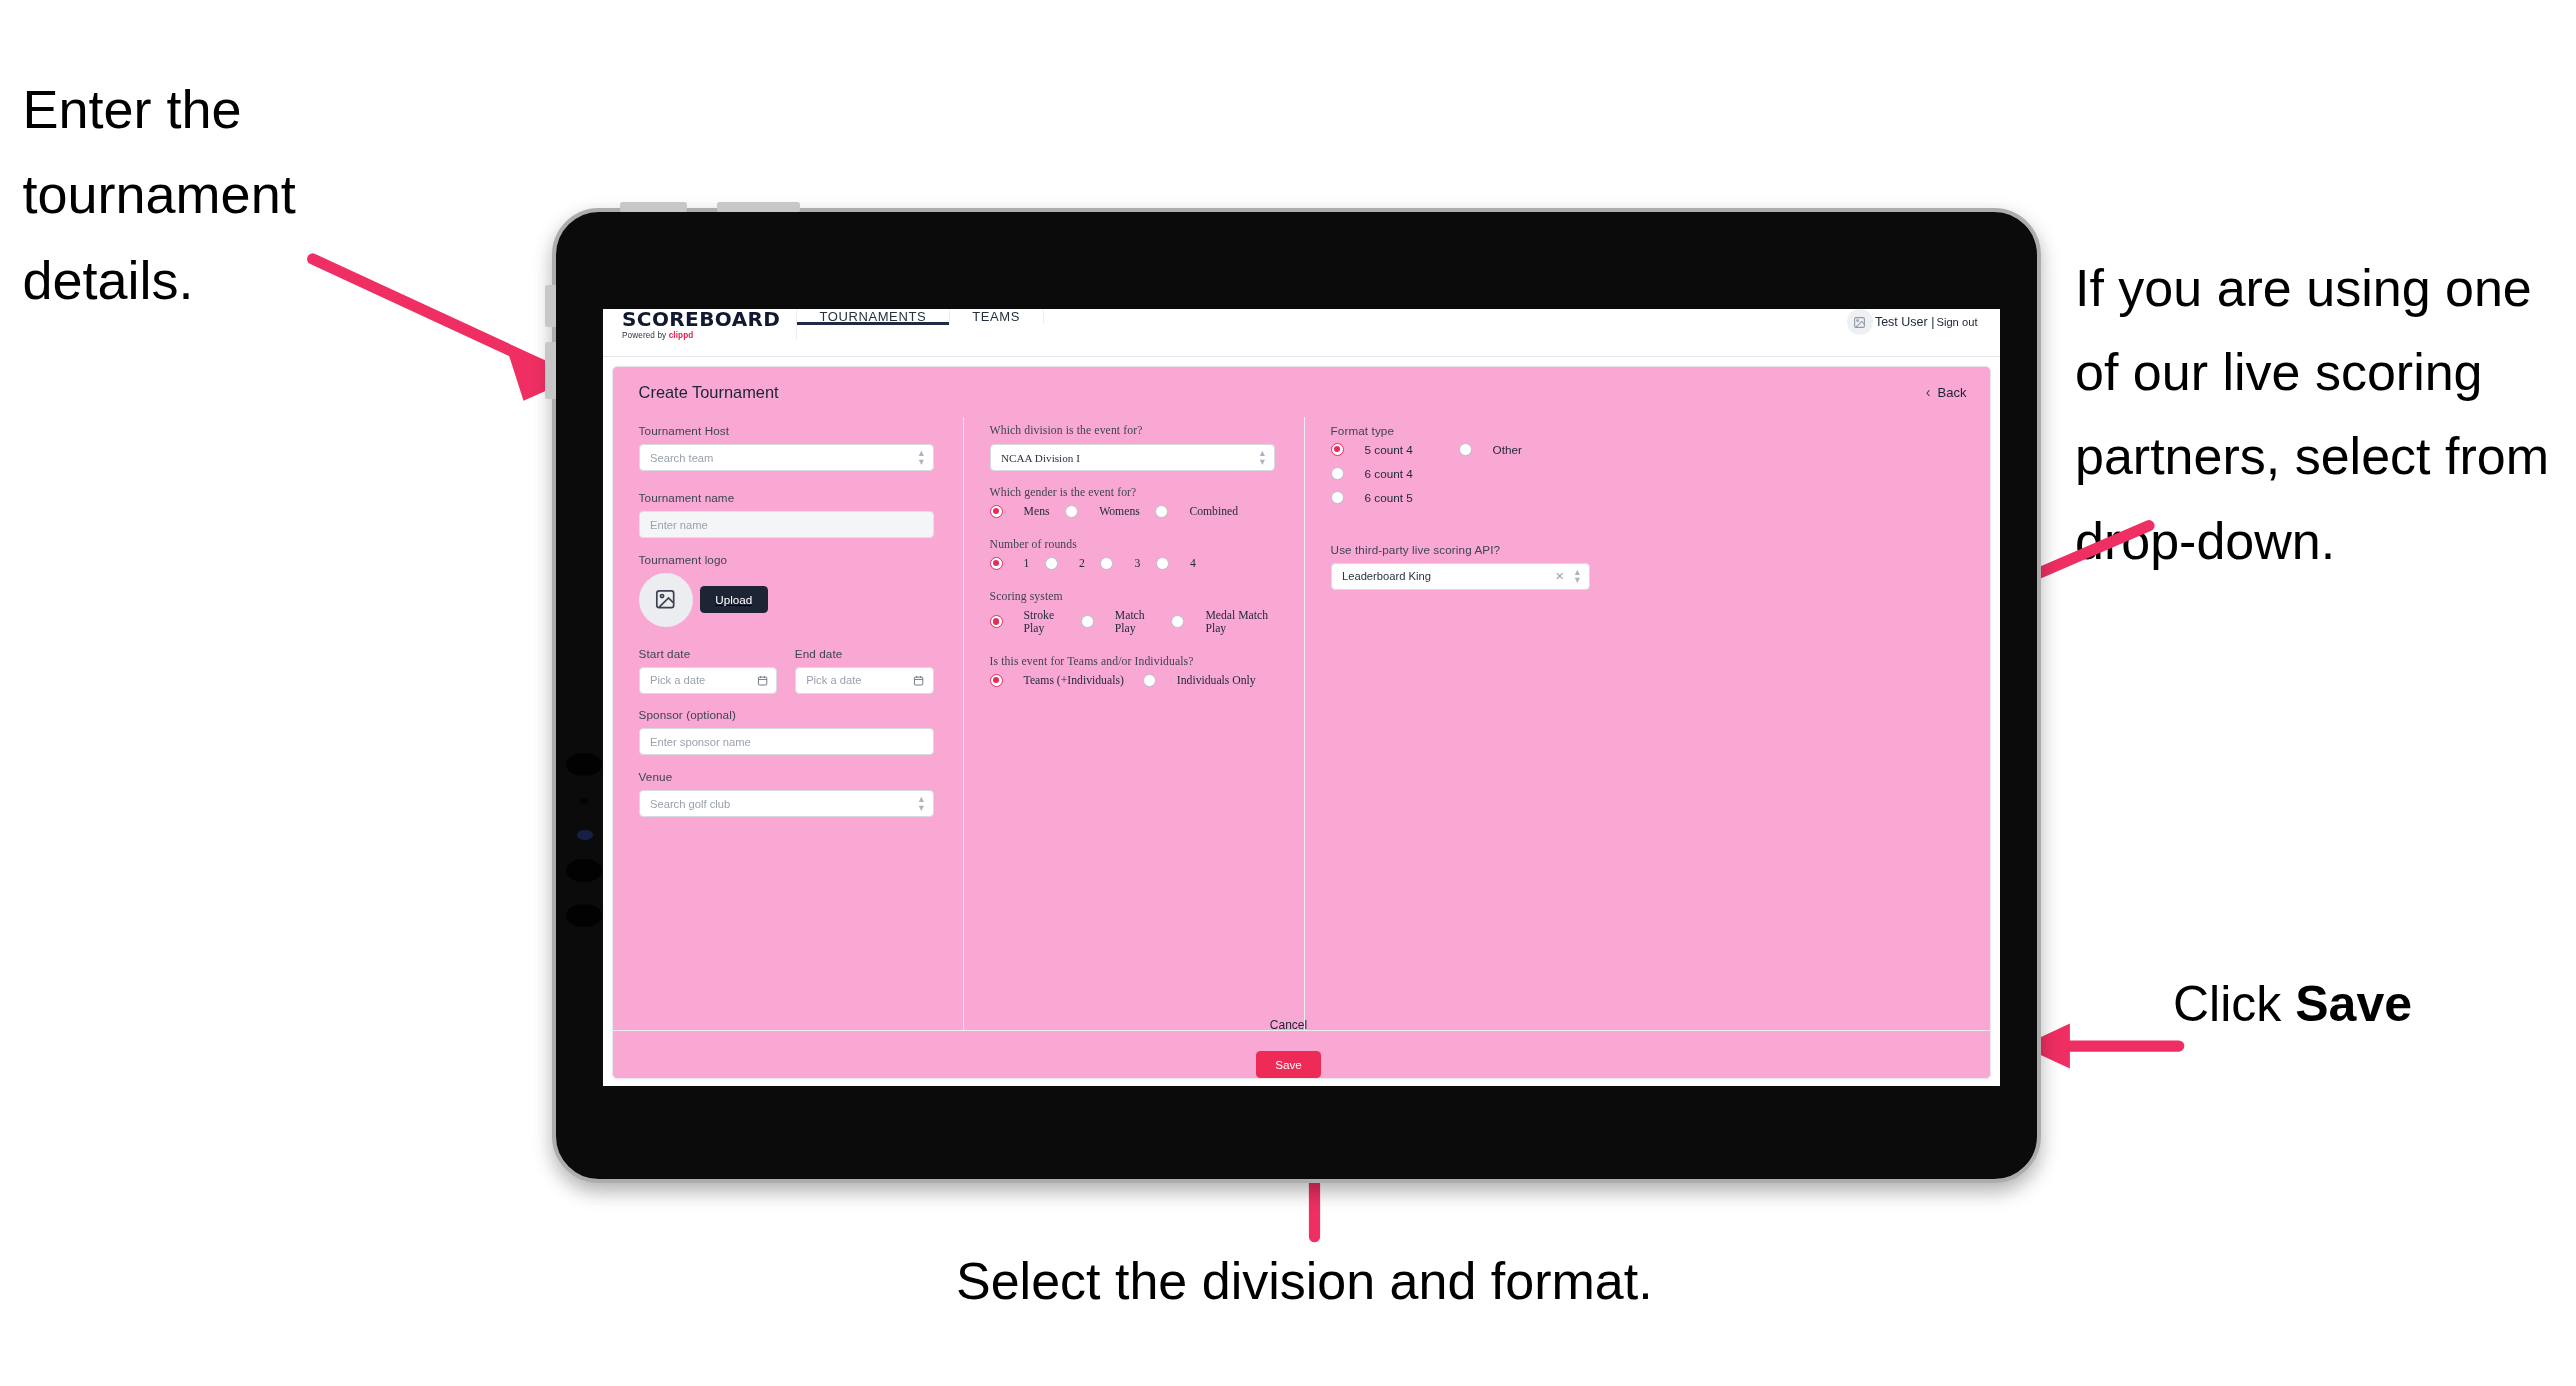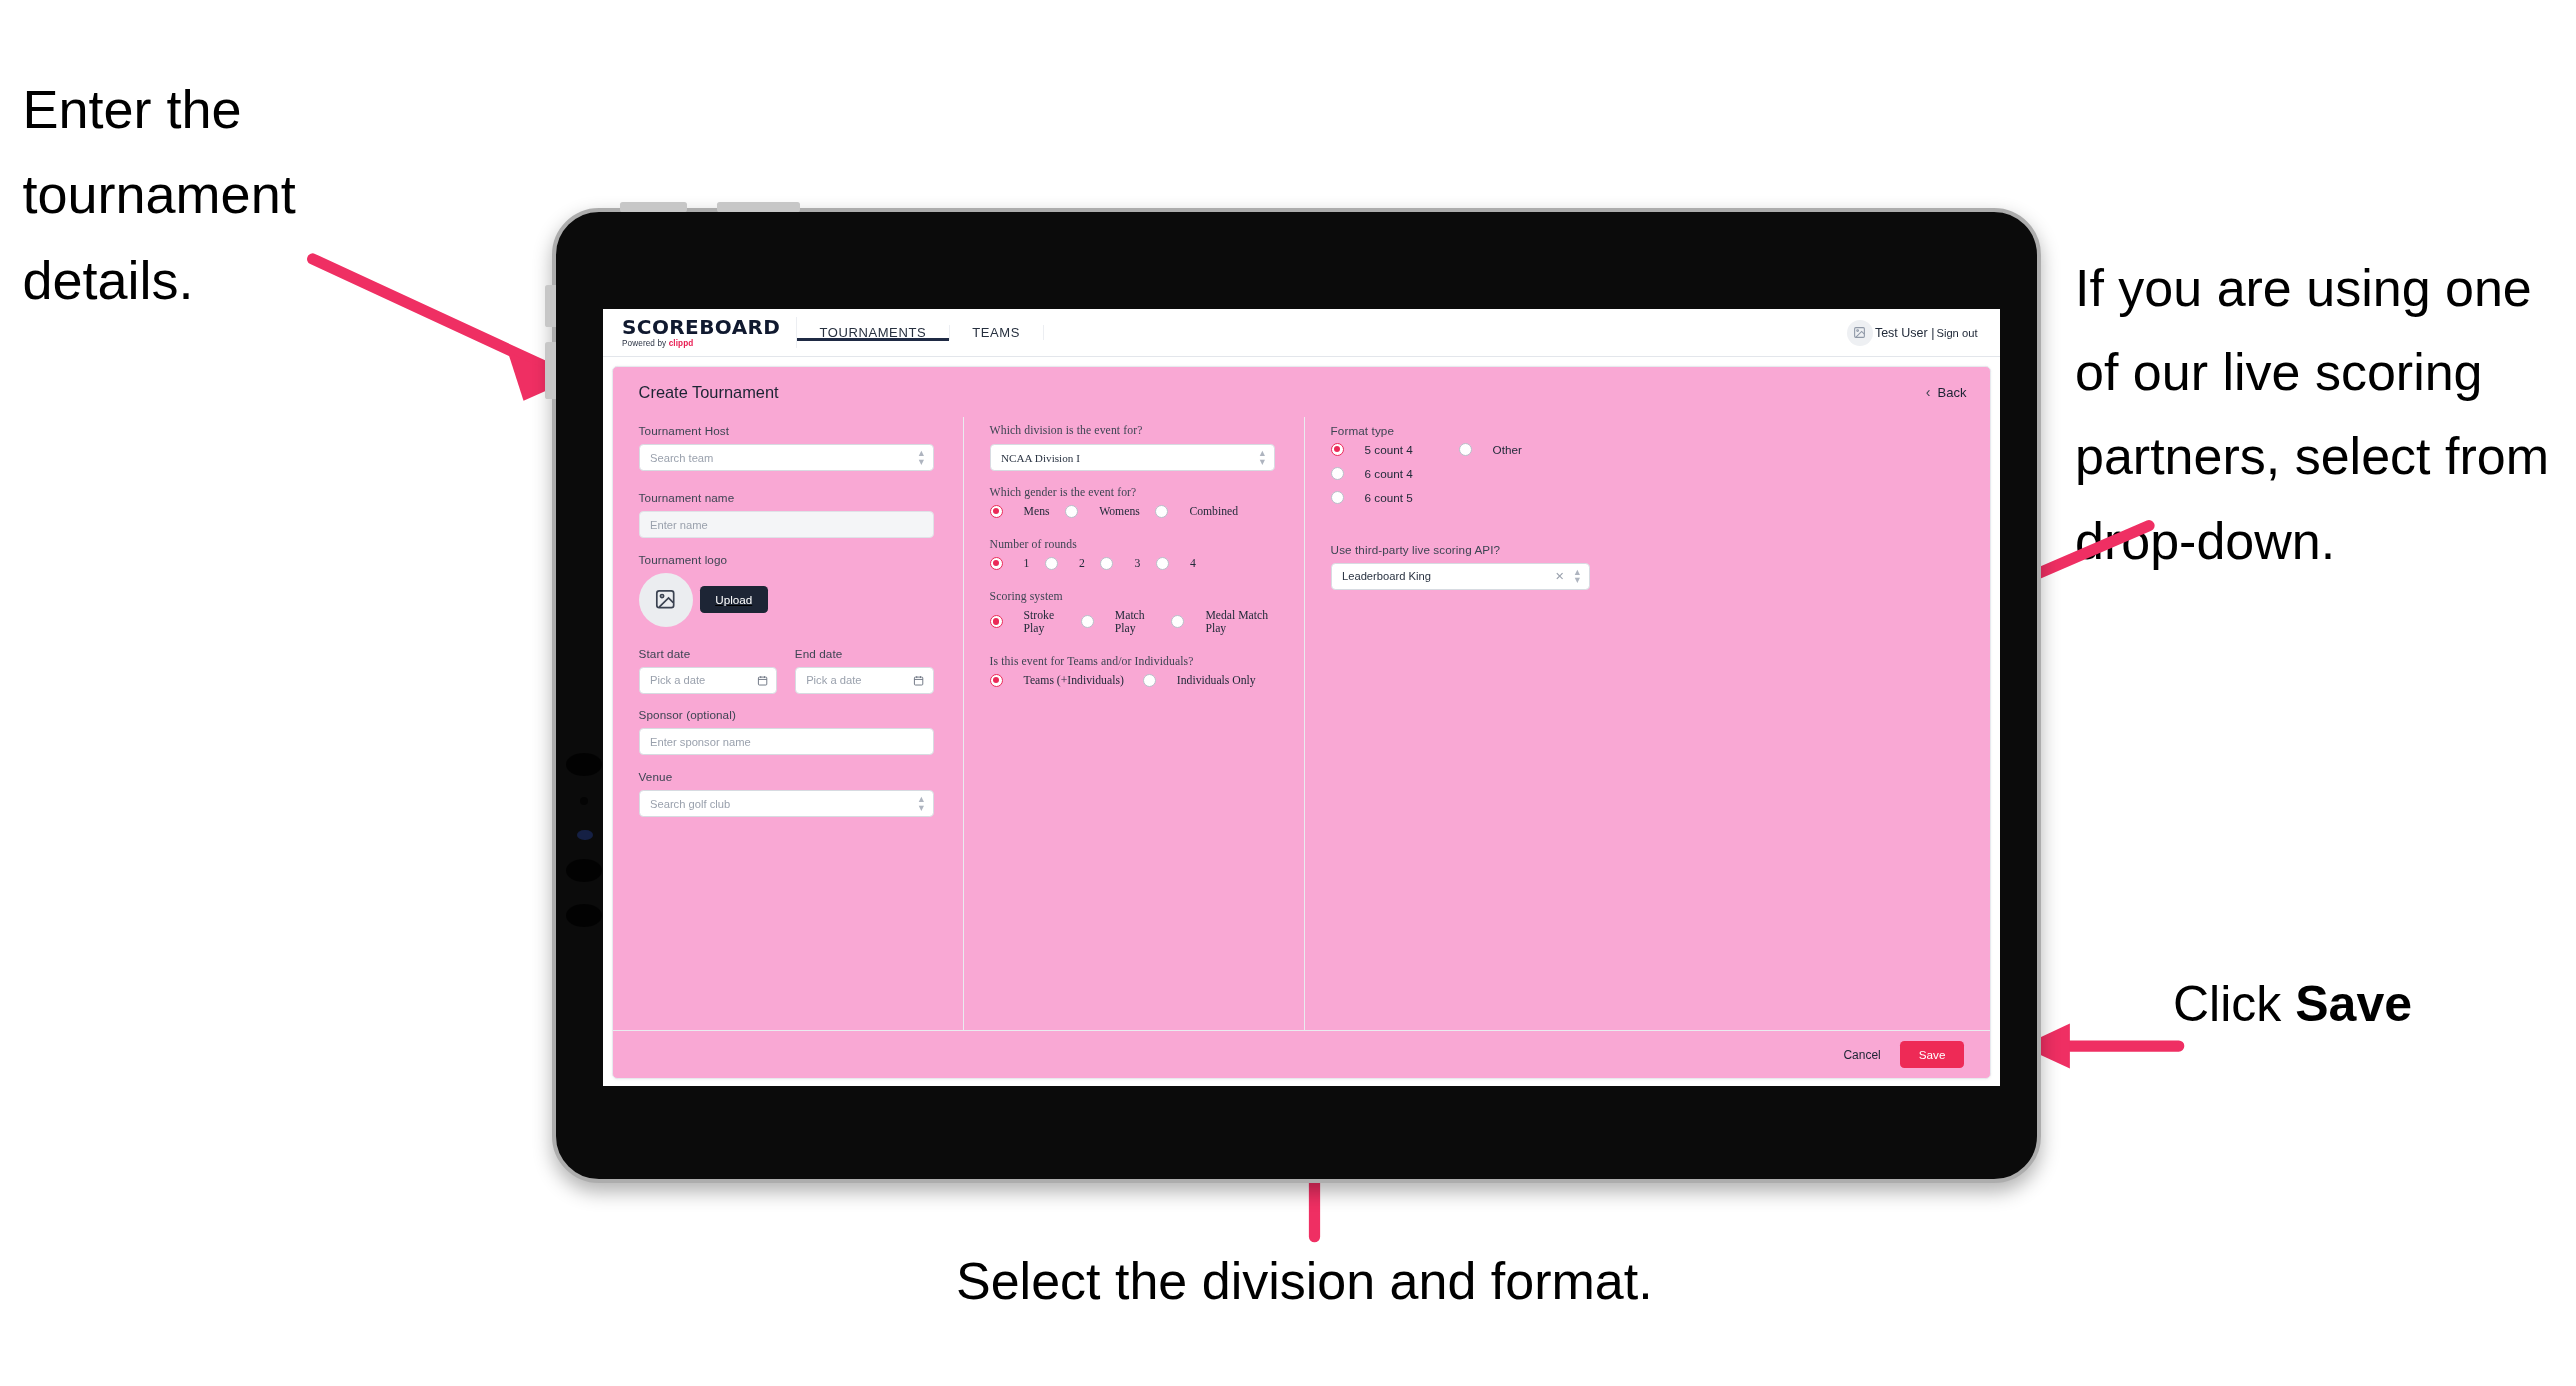--- a/index.html
+++ b/index.html
@@ -67,21 +67,21 @@
     background: #ffffff;
     overflow: hidden;
   }
 
   
   #topbar {
     position: relative;
     height: 48px;
     background: #fff;
     border-bottom: 1.3px solid #e3e6eb;
-    display: flex; align-items: center;
+    display: flex; align-items: flex-start;
   }
   #brand {
     display: flex; flex-direction: column; justify-content: center;
     padding: 0 15.6px 0 19px;
     border-right: 0.9px solid #eceef2;
   }
   #brand-title {
     font-family: "DejaVu Sans", sans-serif;
     font-weight: 700;
     font-size: 20px;
@@ -152,20 +152,21 @@
   #col-left   { width: 351px; border-right: 0.9px solid #e9ebef; }
   #col-mid    { width: 341px; border-right: 0.9px solid #e9ebef; font-family: Liberation Serif, serif; }
   #col-right  { flex: 1; }
 
   #card-foot {
     height: 48px;
     border-top: 0.9px solid #e9ebef;
     display: flex; align-items: center; justify-content: flex-end;
     gap: 19px;
     padding: 0 26px 0 0;
+    flex-direction: column;
   }
 
   
   .flabel {
     font-size: 11.7px; color: #3d4553;
     margin: 0 0 7px 0;
     letter-spacing: 0.1px;
   }
   .flabel.tight { margin-bottom: 6px; }
   .field {

